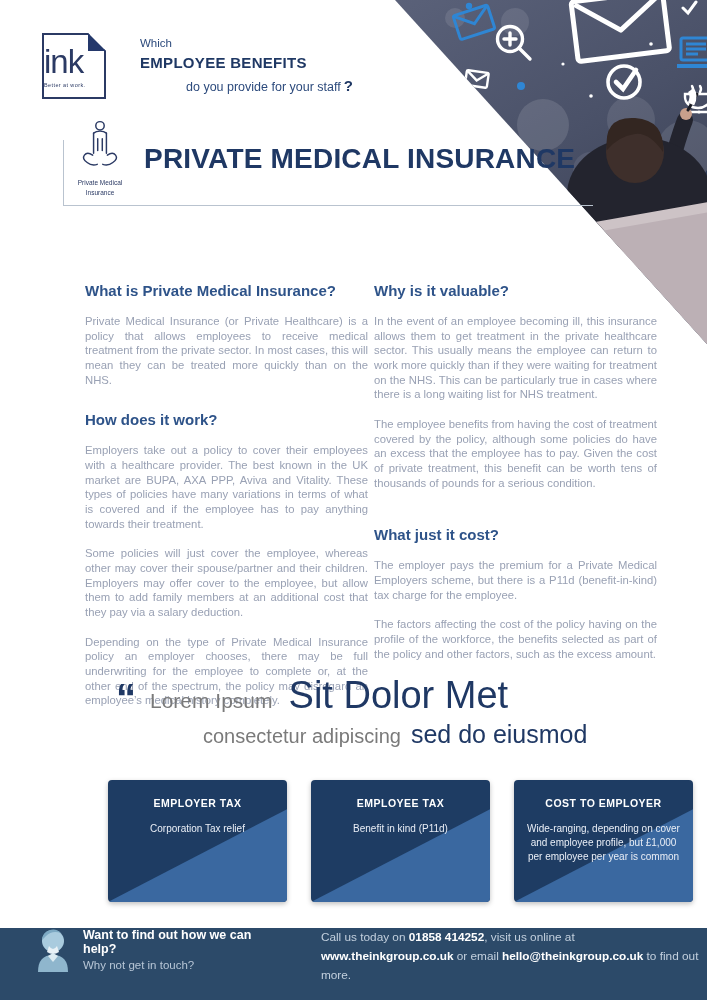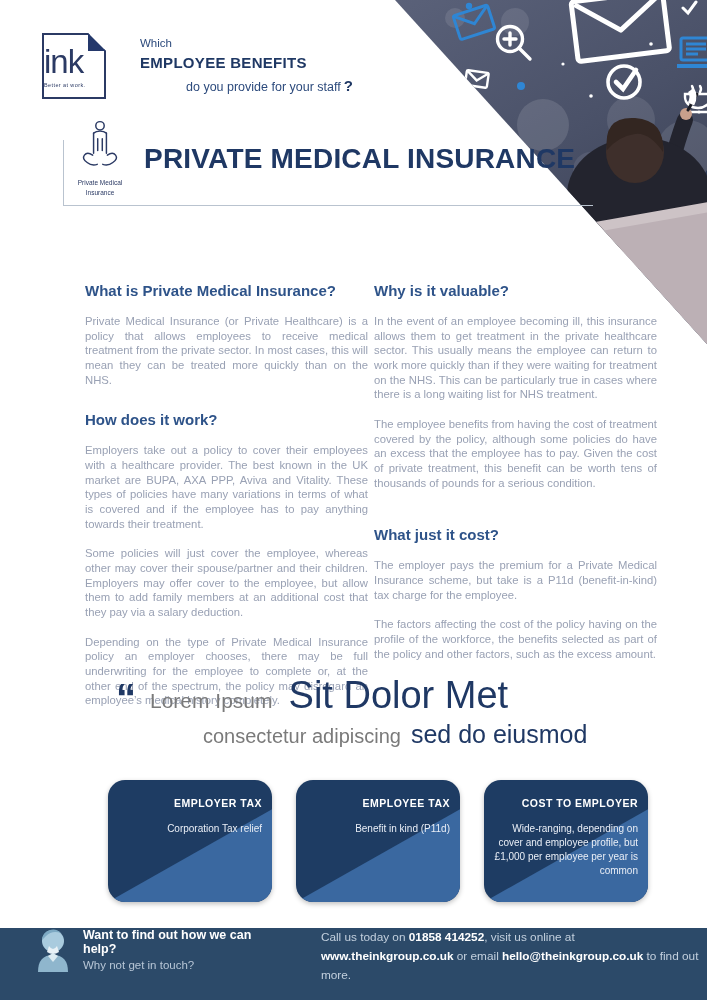--- a/index.html
+++ b/index.html
@@ -62,23 +62,23 @@
   .qmark-big { font-size:40px; font-weight:bold; color:#1f3864; line-height:.8; align-self:flex-start; margin-top:8px; }
   .quote-gray1 { font-size:21px; color:#7a7a7a; margin-left:14px; }
   .quote-navy1 { font-size:38px; color:#1f3864; font-weight:500; margin-left:16px; }
   .quote-l2 { position:absolute; left:203px; top:720px; display:flex; align-items:baseline; }
   .quote-gray2 { font-size:20px; color:#7a7a7a; }
   .quote-navy2 { font-size:25px; color:#1f3864; font-weight:500; margin-left:10px; }
 
   
   .cards { position:absolute; left:108px; top:780px; display:flex; gap:24px; }
   .card {
-    position:relative; width:164px; height:122px; border-radius:17px;
+    position:relative; width:179px; height:122px; border-radius:4px;
     background:#1e3c63; overflow:hidden; box-shadow:0 2px 5px rgba(0,0,0,.25);
-    text-align:right; color:#fff;
+    text-align:center; color:#fff;
   }
   .card::before {
     content:""; position:absolute; inset:0; background:#3a68a0;
     clip-path:polygon(0 100%, 100% 24%, 100% 100%);
   }
   .card .inner { position:relative; padding:17px 10px 0; }
   .card .card-title { font-size:10.5px; font-weight:bold; letter-spacing:.5px; }
   .card .card-body { font-size:10px; line-height:1.4; color:#e9eef6; margin-top:13px; }
 
   
@@ -216,21 +216,21 @@
       <h2>How does it work?</h2>
       <p>Employers take out a policy to cover their employees with a healthcare provider. The best known in the UK market are BUPA, AXA PPP, Aviva and Vitality. These types of policies have many variations in terms of what is covered and if the employee has to pay anything towards their treatment.</p>
       <p>Some policies will just cover the employee, whereas other may cover their spouse/partner and their children. Employers may offer cover to the employee, but allow them to add family members at an additional cost that they pay via a salary deduction.</p>
       <p>Depending on the type of Private Medical Insurance policy an employer chooses, there may be full underwriting for the employee to complete or, at the other end of the spectrum, the policy may disregard an employee’s medical history completely.</p>
     </div>
     <div class="col">
       <h2>Why is it valuable?</h2>
       <p>In the event of an employee becoming ill, this insurance allows them to get treatment in the private healthcare sector. This usually means the employee can return to work more quickly than if they were waiting for treatment on the NHS. This can be particularly true in cases where there is a long waiting list for NHS treatment.</p>
       <p>The employee benefits from having the cost of treatment covered by the policy, although some policies do have an excess that the employee has to pay. Given the cost of private treatment, this benefit can be worth tens of thousands of pounds for a serious condition.</p>
       <h2 class="gap-lg">What just it cost?</h2>
-      <p>The employer pays the premium for a Private Medical Insurance scheme, but take is a P11d (benefit-in-kind) tax charge for the employee.</p>
+      <p>The employer pays the premium for a Private Medical Employers scheme, but there is a P11d (benefit-in-kind) tax charge for the employee.</p>
       <p>The factors affecting the cost of the policy having on the profile of the workforce, the benefits selected as part of the policy and other factors, such as the excess amount.</p>
     </div>
   </div>
 
   <div class="quote-l1">
     <span class="qmark-big">“</span>
     <span class="quote-gray1">Lorem Ipsum</span>
     <span class="quote-navy1">Sit Dolor Met</span>
   </div>
   <div class="quote-l2">

